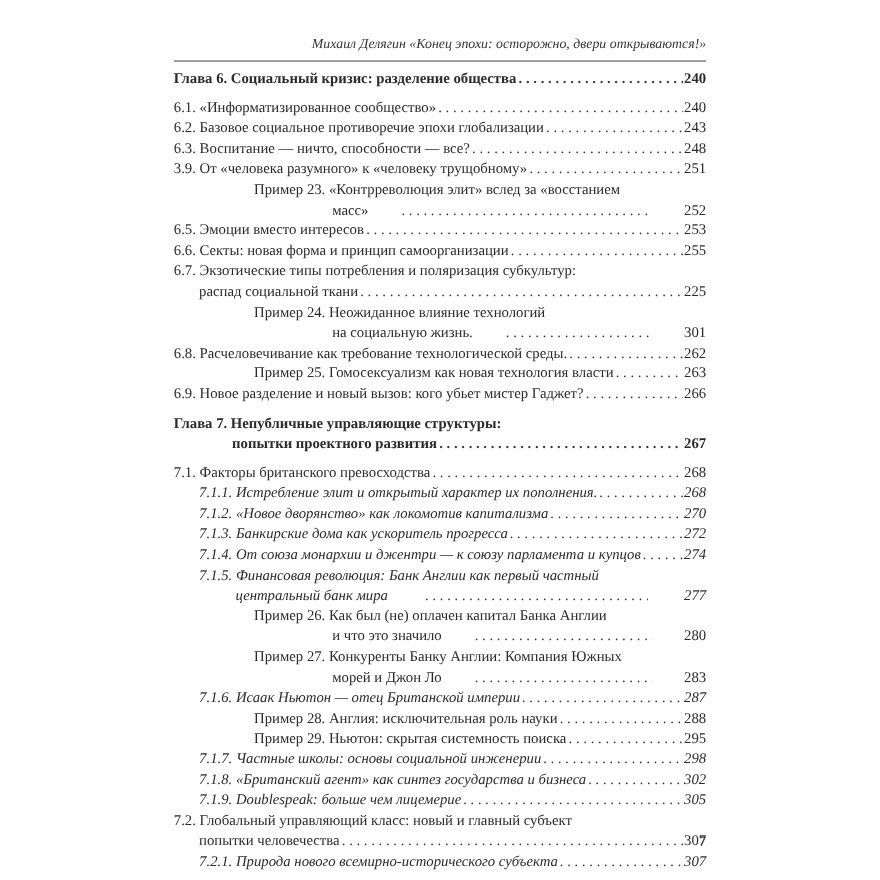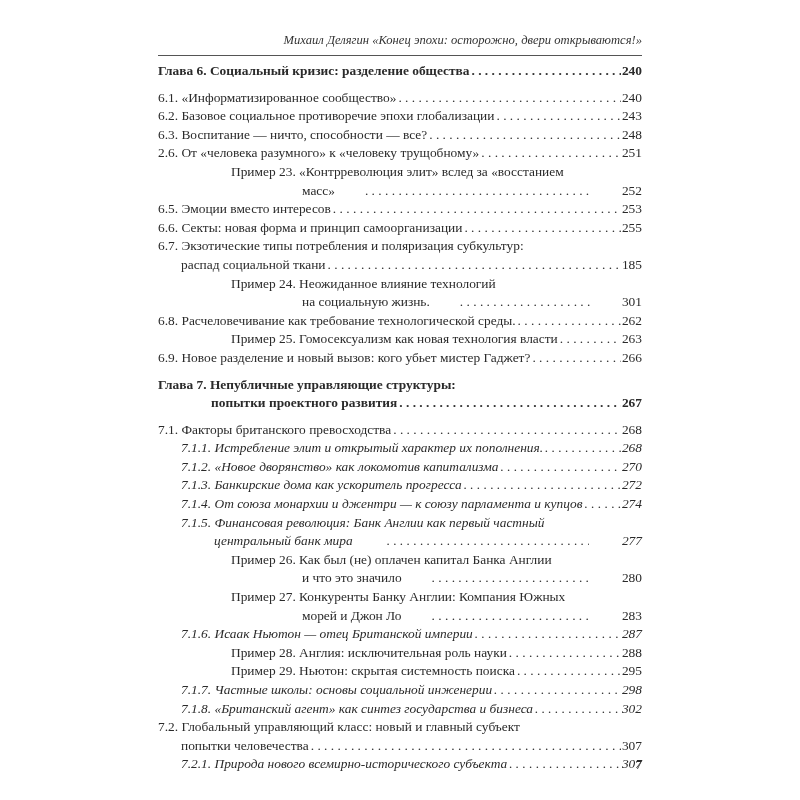--- a/index.html
+++ b/index.html
@@ -118,21 +118,21 @@
       <span class="t">6.2. Базовое социальное противоречие эпохи глобализации</span>
         <span class="dots"></span>
         <span class="pg">243</span>
     </div>
     <div class="row lvl0">
       <span class="t">6.3. Воспитание — ничто, способности — все?</span>
         <span class="dots"></span>
         <span class="pg">248</span>
     </div>
     <div class="row lvl0">
-      <span class="t">2.6. От «человека разумного» к «человеку трущобному»</span>
+      <span class="t">3.9. От «человека разумного» к «человеку трущобному»</span>
         <span class="dots"></span>
         <span class="pg">251</span>
     </div>
     <div class="row nodots lvl-ex">
       <span class="t">Пример 23. «Контрреволюция элит» вслед за «восстанием</span>
     </div>
     <div class="row lvl-exc">
       <span class="t">масс»</span>
         <span class="dots"></span>
         <span class="pg">252</span>
@@ -146,21 +146,21 @@
       <span class="t">6.6. Секты: новая форма и принцип самоорганизации</span>
         <span class="dots"></span>
         <span class="pg">255</span>
     </div>
     <div class="row nodots lvl0">
       <span class="t">6.7. Экзотические типы потребления и поляризация субкультур:</span>
     </div>
     <div class="row lvl0c">
       <span class="t">распад социальной ткани</span>
         <span class="dots"></span>
-        <span class="pg">185</span>
+        <span class="pg">225</span>
     </div>
     <div class="row nodots lvl-ex">
       <span class="t">Пример 24. Неожиданное влияние технологий</span>
     </div>
     <div class="row lvl-exc">
       <span class="t">на социальную жизнь.</span>
         <span class="dots"></span>
         <span class="pg">301</span>
     </div>
     <div class="row lvl0">
@@ -257,20 +257,25 @@
     <div class="row lvl1">
       <span class="t">7.1.7. Частные школы: основы социальной инженерии</span>
         <span class="dots"></span>
         <span class="pg">298</span>
     </div>
     <div class="row lvl1">
       <span class="t">7.1.8. «Британский агент» как синтез государства и бизнеса</span>
         <span class="dots"></span>
         <span class="pg">302</span>
     </div>
+    <div class="row lvl1">
+      <span class="t">7.1.9. Doublespeak: больше чем лицемерие</span>
+        <span class="dots"></span>
+        <span class="pg">305</span>
+    </div>
     <div class="row nodots lvl0">
       <span class="t">7.2. Глобальный управляющий класс: новый и главный субъект</span>
     </div>
     <div class="row lvl0c">
       <span class="t">попытки человечества</span>
         <span class="dots"></span>
         <span class="pg">307</span>
     </div>
     <div class="row lvl1">
       <span class="t">7.2.1. Природа нового всемирно-исторического субъекта</span>

